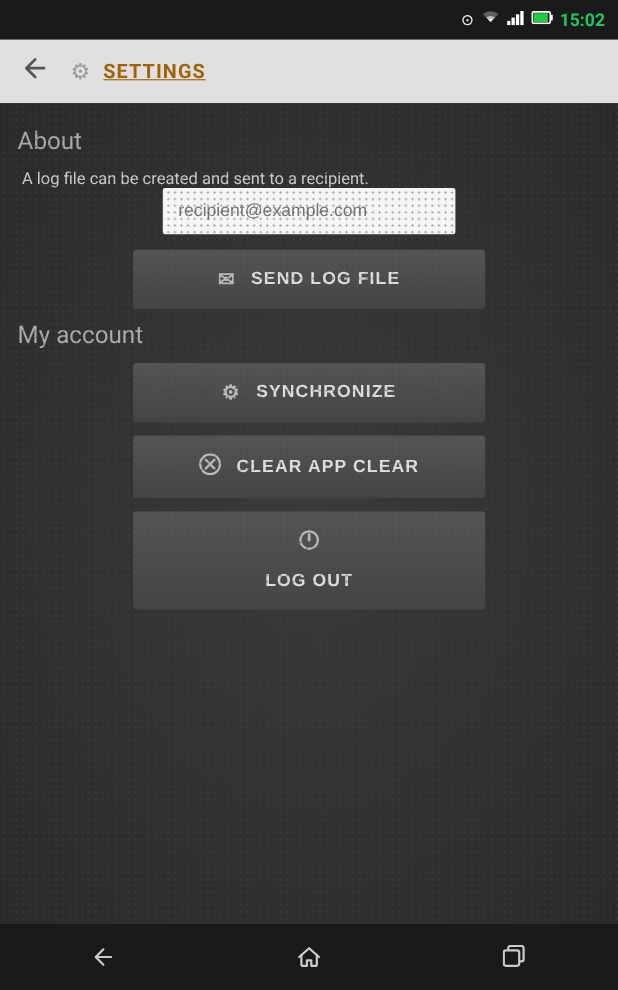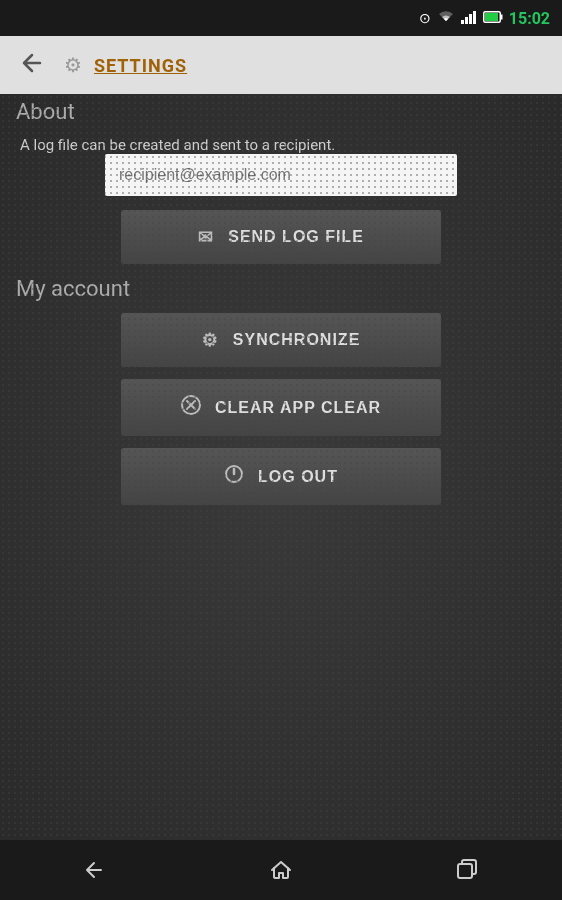--- a/index.html
+++ b/index.html
@@ -80,21 +80,21 @@
       letter-spacing: 1px;
       text-decoration: underline;
     }
 
     
     .content {
       flex: 1;
       background: #2e2e2e;
       background-image: 
         radial-gradient(ellipse at center, #3a3a3a 0%, #2a2a2a 100%);
-      padding: 1px 16px;
+      padding: 18px 16px;
       overflow-y: auto;
     }
 
     
     .content::before {
       content: '';
       position: absolute;
       top: 94px;
       left: 0;
       right: 0;
@@ -128,21 +128,21 @@
       margin-top: 4px;
     }
 
     .logging-desc {
       color: #ccc;
       font-size: 15px;
       padding: 0 4px;
     }
 
     .email-input {
-      width: 352px;
+      width: 266px;
       display: block;
       margin: 0 auto 14px auto;
       padding: 12px 14px;
       background: #f5f5f5;
       border: none;
       border-radius: 2px;
       font-size: 16px;
       color: #999;
       outline: none;
     }
@@ -266,21 +266,21 @@
       <span class="btn-icon">
         <svg width="20" height="20" viewBox="0 0 20 20" fill="#bbb">
           <circle cx="10" cy="10" r="9" fill="none" stroke="#bbb" stroke-width="2"></circle>
           <line x1="6" y1="6" x2="14" y2="14" stroke="#bbb" stroke-width="2" stroke-linecap="round"></line>
           <line x1="14" y1="6" x2="6" y2="14" stroke="#bbb" stroke-width="2" stroke-linecap="round"></line>
         </svg>
       </span>
       <span>CLEAR APP CLEAR</span>
     </button>
 
-    <button class="action-button" style="margin-bottom: 0;">
+    <button class="action-button" style="margin-bottom: 0; flex-direction: column;">
       <span class="btn-icon">
         <svg width="20" height="20" viewBox="0 0 20 20" fill="none">
           <circle cx="10" cy="10" r="8" stroke="#bbb" stroke-width="2"></circle>
           <line x1="10" y1="5" x2="10" y2="10" stroke="#bbb" stroke-width="2.5" stroke-linecap="round"></line>
         </svg>
       </span>
       <span>LOG OUT</span>
     </button>
   </div>
 

